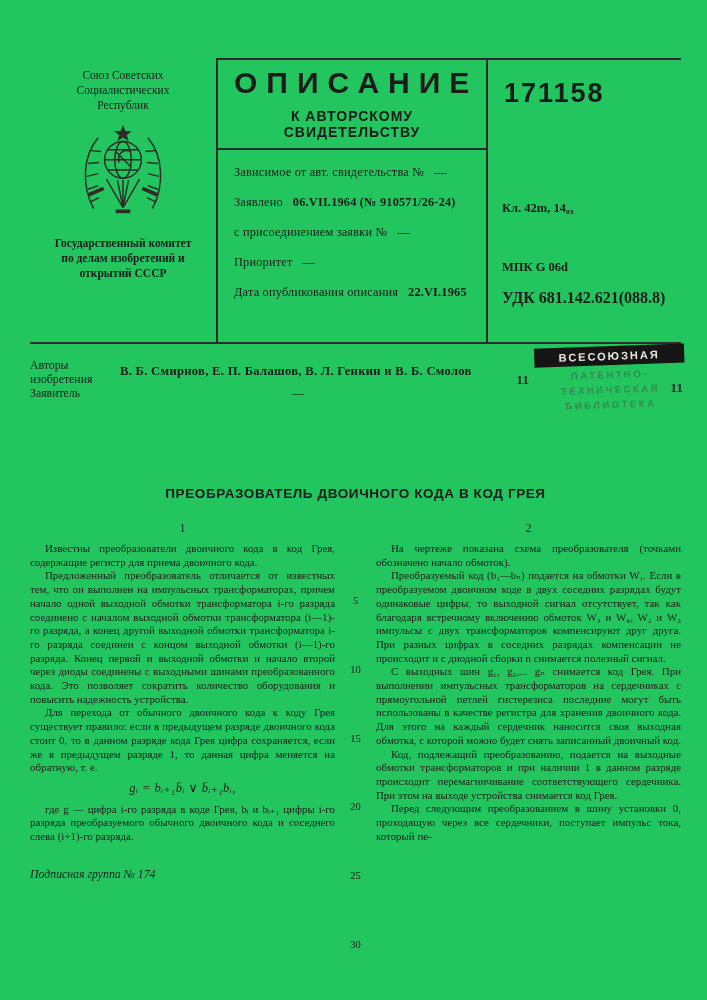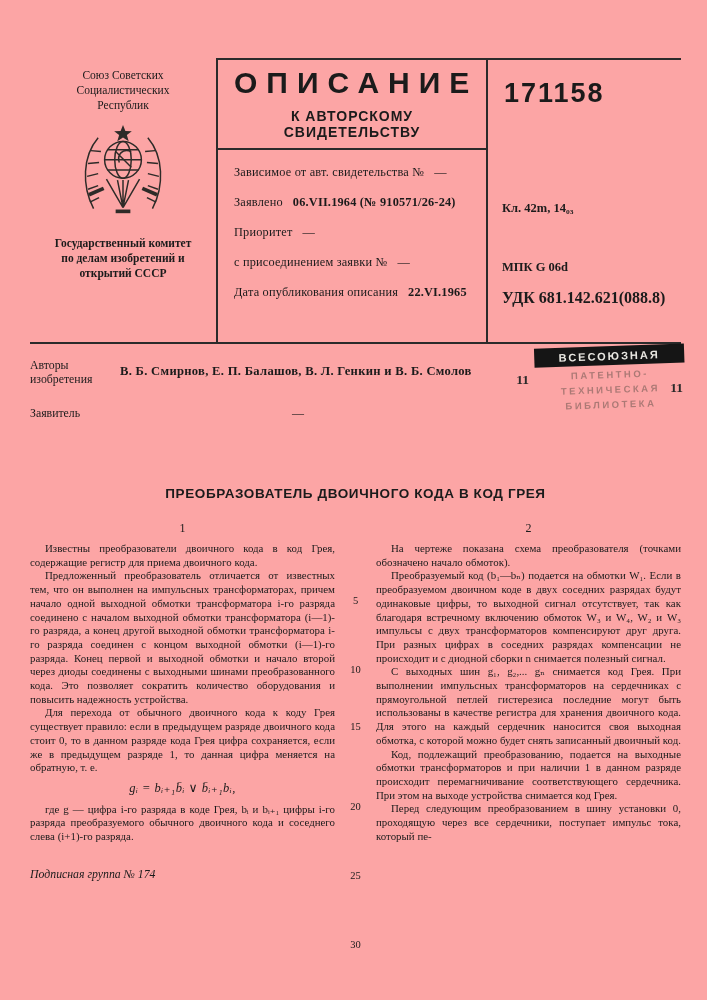--- a/index.html
+++ b/index.html
@@ -1,18 +1,18 @@
 <!DOCTYPE html>
 <html><head>
 <meta charset="utf-8">
 <style>
   html,body{margin:0;padding:0;background:#777;}
   .page{
     position:relative;width:707px;height:1000px;margin:0 auto;
-    background:#fca5a5;color:#1b1b1b;overflow:hidden;box-sizing:border-box;
+    background:#22c55e;color:#1b1b1b;overflow:hidden;box-sizing:border-box;
     padding:58px 26px 0 30px;
     font-family:"Liberation Serif","DejaVu Serif",serif;
   }
   
   .header{display:grid;grid-template-columns:186px 272px 1fr;border-bottom:2px solid #2b2b2b;min-height:284px;}
   .h-left{padding:10px 6px 6px;text-align:center;}
   .union{font-size:11.5px;line-height:15px;width:122px;margin:0 auto;}
   .emblem{margin:8px auto 0;width:92px;height:97px;}
   .committee{font-weight:bold;font-size:11.5px;line-height:15px;width:138px;margin:18px auto 0;}
   .h-mid{border-left:2px solid #2b2b2b;border-right:2px solid #2b2b2b;border-top:2px solid #2b2b2b;padding:4px 12px 15px 16px;}
@@ -25,39 +25,39 @@
   .fr .vb{font-weight:700;}
   .patnum{font-family:"Liberation Sans","DejaVu Sans",sans-serif;font-weight:700;font-size:27px;letter-spacing:2px;margin:2px 0 0 2px;}
   .kl{margin-top:92px;font-weight:700;font-size:12.5px;}
   .mpk{margin-top:44px;font-weight:700;font-size:12.5px;}
   .udk{margin-top:14px;font-weight:700;font-size:16px;}
   
   .authors{position:relative;padding:14px 0 4px;min-height:94px;}
   .arow{display:flex;}
   .alabel{flex:0 0 86px;font-size:11.8px;line-height:14px;}
   .anames{font-weight:700;font-size:12.6px;padding:6px 0 0 4px;letter-spacing:0.3px;}
-  .arow2{margin-top:20px;gap:8px;}
+  .arow2{gap:8px;}
   .adash{padding-left:168px;font-size:12px;}
   .stamp{position:absolute;right:-4px;top:2px;width:150px;transform:rotate(-2deg);text-align:center;font-family:"Liberation Sans","DejaVu Sans",sans-serif;}
   .stamp-top{background:#151515;color:#e8e6e0;font-weight:700;font-size:11px;letter-spacing:2px;padding:4px 4px 3px;}
   .stamp-faint{color:rgba(75,68,60,0.45);font-weight:700;font-size:9.5px;letter-spacing:2.5px;margin-top:4px;}
   .mark{position:absolute;font-weight:700;font-size:13.5px;color:#2a2a2a;}
   .mark1{right:152px;top:28px;}
   .mark2{right:-2px;top:36px;}
   
   .title{margin:30px 0 20px;text-align:center;font-family:"Liberation Sans","DejaVu Sans",sans-serif;font-weight:700;font-size:13.5px;letter-spacing:0.6px;}
   
   .body{position:relative;display:flex;}
   .col{width:305px;font-size:10.9px;line-height:13.7px;text-align:justify;}
   .col.first{margin-right:41px;}
   .colnum{text-align:center;font-size:12px;line-height:14px;margin-bottom:7px;}
   .col p{margin:0;text-indent:15px;}
   .formula{text-align:center;font-style:italic;font-size:12.5px;margin:7px 0;letter-spacing:0.5px;}
   .lnum{position:absolute;left:307px;width:37px;text-align:center;font-size:10.5px;}
-  .ln0{top:74px}.ln1{top:143px}.ln2{top:200px}.ln3{top:280px}.ln4{top:349px}.ln5{top:418px}
+  .ln0{top:74px}.ln1{top:143px}.ln2{top:212px}.ln3{top:280px}.ln4{top:349px}.ln5{top:418px}
   
   .footer{margin-top:23px;font-style:italic;font-size:11.8px;}
 </style>
 </head>
 <body>
 
 <div class="page">
 
   <div class="header">
 
@@ -88,24 +88,24 @@
       <div class="t1">ОПИСАНИЕ</div>
       <div class="subtitle">К АВТОРСКОМУ СВИДЕТЕЛЬСТВУ</div>
 
       <div class="fr">
         <span>Зависимое от авт. свидетельства №</span><span class="v">—</span>
       </div>
       <div class="fr">
         <span>Заявлено</span><span class="v vb">06.VII.1964  (№ 910571/26-24)</span>
       </div>
       <div class="fr">
-        <span>Приоритет</span><span class="v">—</span>
+        <span>с присоединением заявки №</span><span class="v">—</span>
       </div>
       <div class="fr">
-        <span>с присоединением заявки №</span><span class="v">—</span>
+        <span>Приоритет</span><span class="v">—</span>
       </div>
       <div class="fr">
         <span>Дата опубликования описания</span><span class="v vb">22.VI.1965</span>
       </div>
     </div>
 
     <div class="h-right">
       <div class="patnum">171158</div>
       <div class="kl">Кл. 42m, 14₀₃</div>
       <div class="mpk">МПК G 06d</div>

